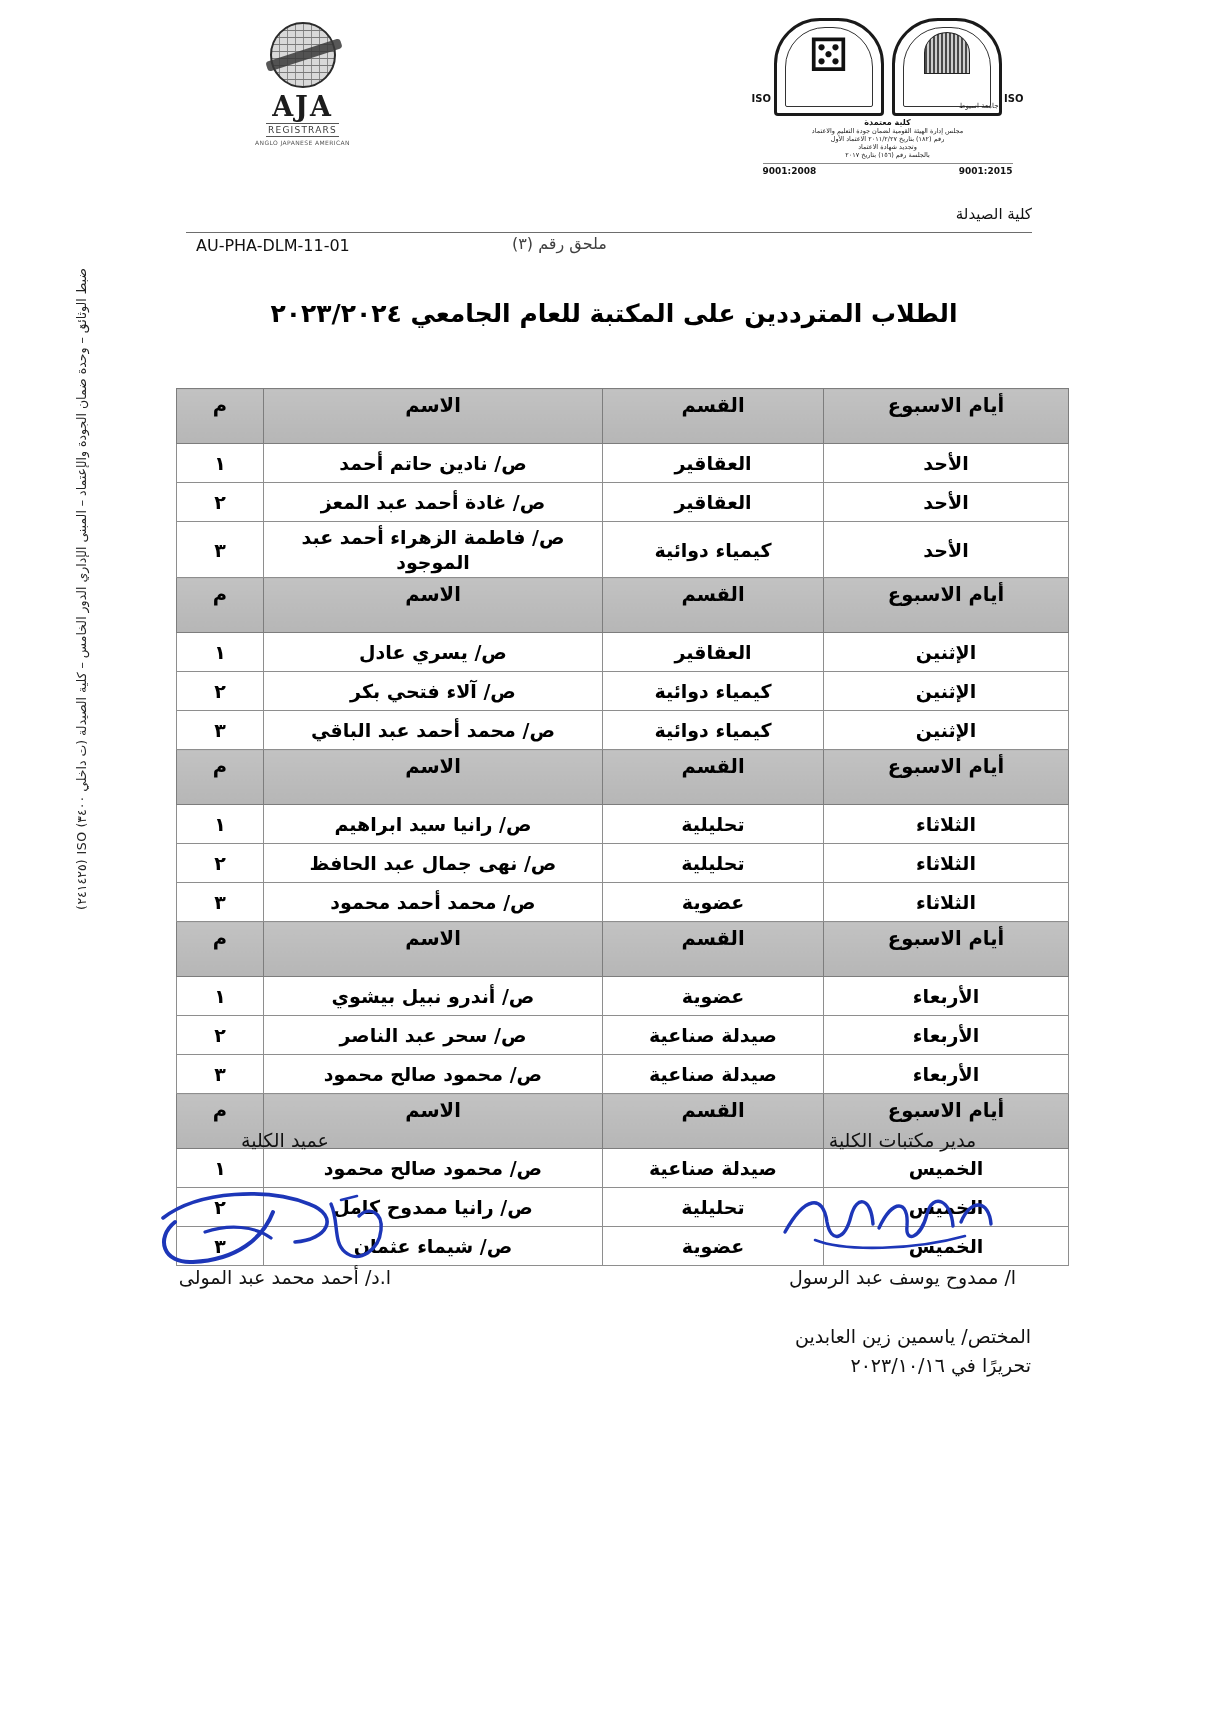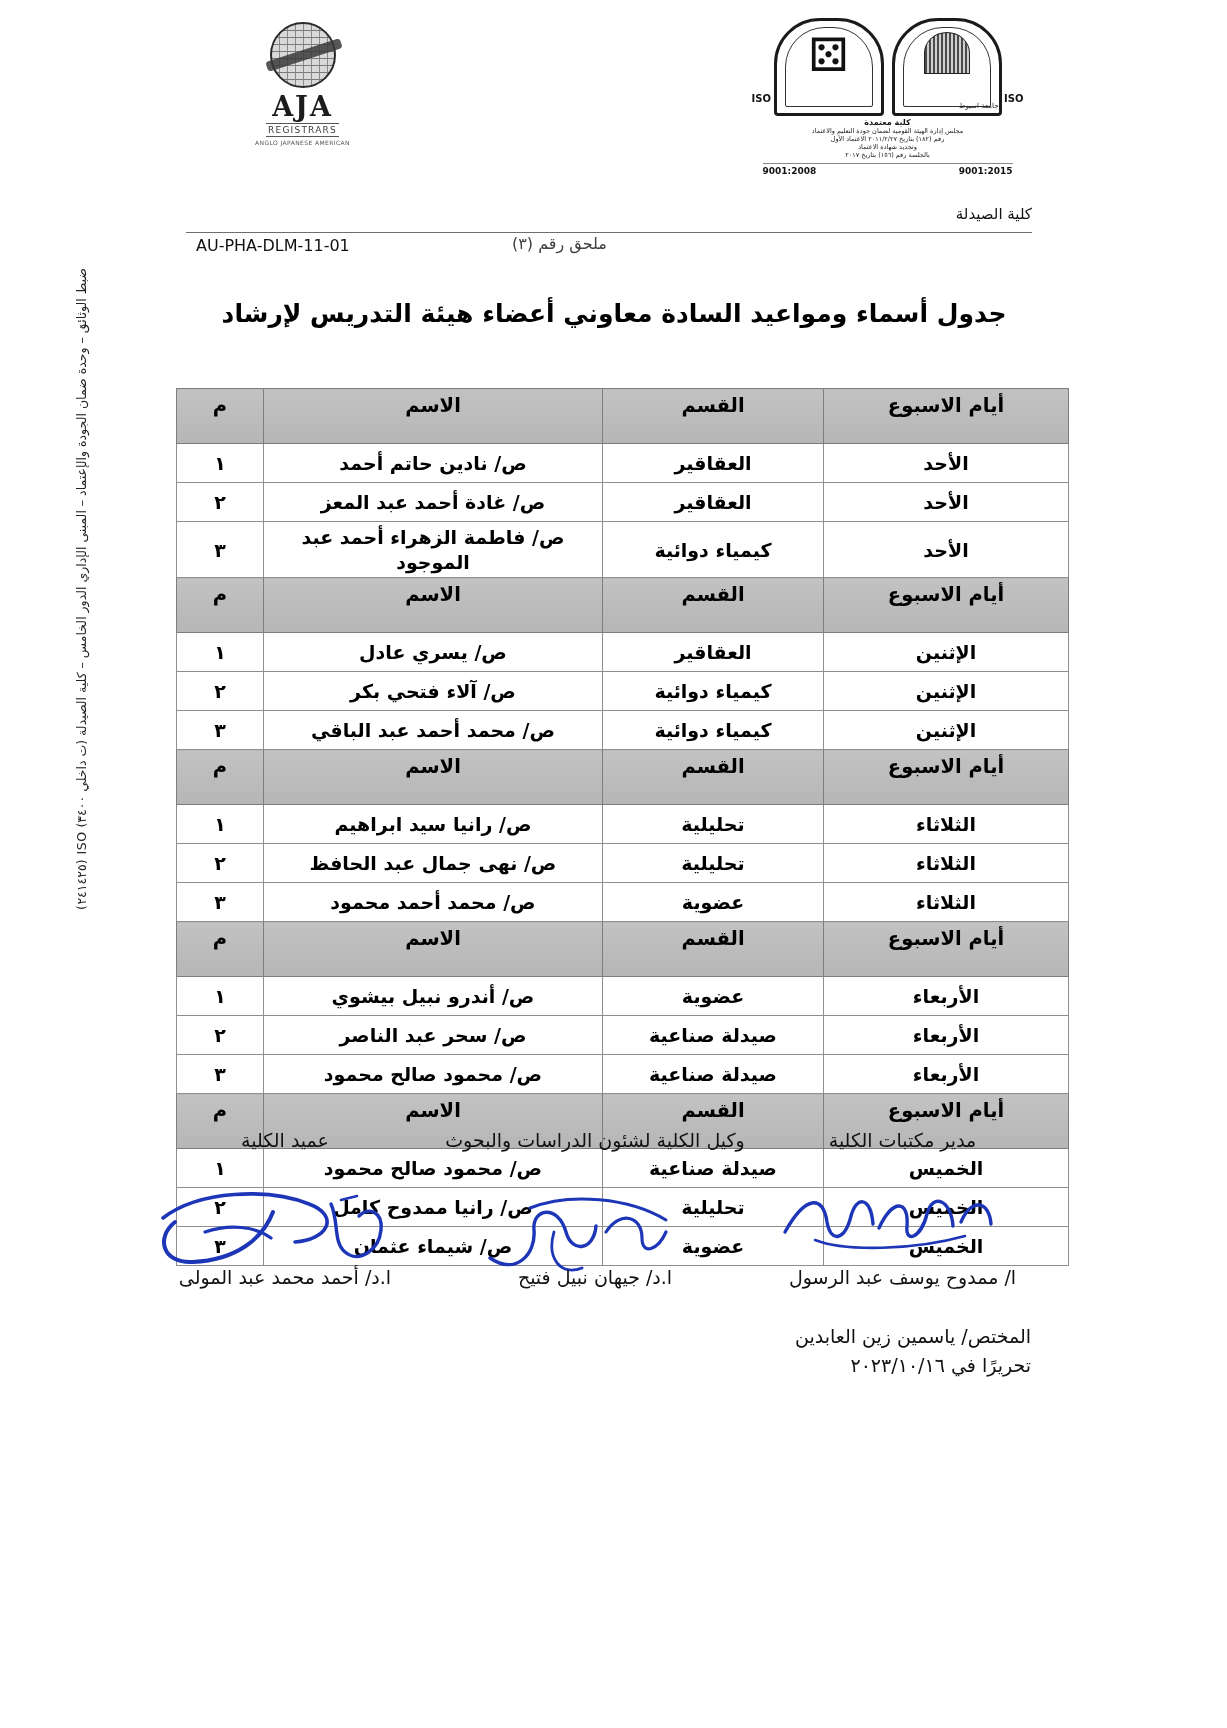--- a/index.html
+++ b/index.html
@@ -181,21 +181,21 @@
   </div>
 
   <div class="college-name">كلية الصيدلة</div>
   <div class="hrule"></div>
   <div class="doc-code">AU-PHA-DLM-11-01</div>
   <div class="annex">ملحق رقم (٣)</div>
 
   <div class="side-text">ضبط الوثائق – وحدة ضمان الجودة والإعتماد – المبنى الإداري الدور الخامس – كلية الصيدلة (ت داخلي ٣٤٠٠) ISO (٢٤١٤٢٥)</div>
 
   <div class="title">
-    <div>جدول أسماء ومواعيد السادة معاوني أعضاء هيئة التدريس لإرشاد</div>
+    <div>الطلاب المترددين على المكتبة للعام الجامعي ٢٠٢٣/٢٠٢٤</div>
   </div>
 
   <table class="sched">
     <tbody>
         <tr class="hdr">
           <td class="c-days">أيام الاسبوع</td>
           <td class="c-dept">القسم</td>
           <td class="c-name">الاسم</td>
           <td class="c-num">م</td>
         </tr>
@@ -324,32 +324,20 @@
         <svg width="230" height="80" viewBox="0 0 230 80">
           <path d="M10 58 C 30 22, 48 20, 52 48 C 56 70, 70 66, 76 42 C 82 20, 96 24, 98 50
                    M 104 54 C 118 24, 134 26, 132 52 C 130 70, 146 64, 152 40 C 158 18, 176 26, 178 52
                    M 186 48 C 196 24, 214 26, 216 50" fill="none" stroke="#1d36b8" stroke-width="3.4" stroke-linecap="round"></path>
           <path d="M 40 66 C 70 78, 140 76, 190 62" fill="none" stroke="#1d36b8" stroke-width="2.6" stroke-linecap="round"></path>
         </svg>
       </div>
       <div class="name">ا/ ممدوح يوسف عبد الرسول</div>
     </div>
 
-    <div class="sig-col col-vice">
-      <div class="role">وكيل الكلية لشئون الدراسات والبحوث</div>
-      <div class="ink" style="left:25px;top:62px;">
-        <svg width="230" height="90" viewBox="0 0 230 90">
-          <path d="M20 70 C 46 88, 66 66, 64 42 C 62 20, 88 16, 96 44 C 102 66, 124 62, 126 38" fill="none" stroke="#1d36b8" stroke-width="3.4" stroke-linecap="round"></path>
-          <path d="M 60 20 C 100 4, 160 10, 196 32" fill="none" stroke="#1d36b8" stroke-width="3" stroke-linecap="round"></path>
-          <path d="M 136 44 C 150 22, 172 28, 172 50 C 172 68, 188 62, 196 44" fill="none" stroke="#1d36b8" stroke-width="3.2" stroke-linecap="round"></path>
-          <path d="M 84 44 C 76 72, 92 88, 112 80" fill="none" stroke="#1d36b8" stroke-width="2.8" stroke-linecap="round"></path>
-        </svg>
-      </div>
-      <div class="name">ا.د/ جيهان نبيل فتيح</div>
-    </div>
 
     <div class="sig-col col-dean">
       <div class="role">عميد الكلية</div>
       <div class="ink" style="left:-5px;top:52px;">
         <svg width="260" height="92" viewBox="0 0 260 92">
           <path d="M30 44 C 10 60, 18 86, 48 84 C 92 82, 118 60, 128 34" fill="none" stroke="#1d36b8" stroke-width="4" stroke-linecap="round"></path>
           <path d="M 18 40 C 54 12, 124 10, 164 26 C 196 38, 182 62, 150 64" fill="none" stroke="#1d36b8" stroke-width="3.6" stroke-linecap="round"></path>
           <path d="M 60 54 C 84 46, 110 48, 126 60" fill="none" stroke="#1d36b8" stroke-width="3.2" stroke-linecap="round"></path>
           <path d="M 186 26 C 194 44, 188 64, 200 74 C 214 86, 234 72, 236 52 C 238 34, 224 28, 214 38" fill="none" stroke="#1d36b8" stroke-width="3.4" stroke-linecap="round"></path>
           <path d="M 196 22 L 212 18" fill="none" stroke="#1d36b8" stroke-width="2.6" stroke-linecap="round"></path>

